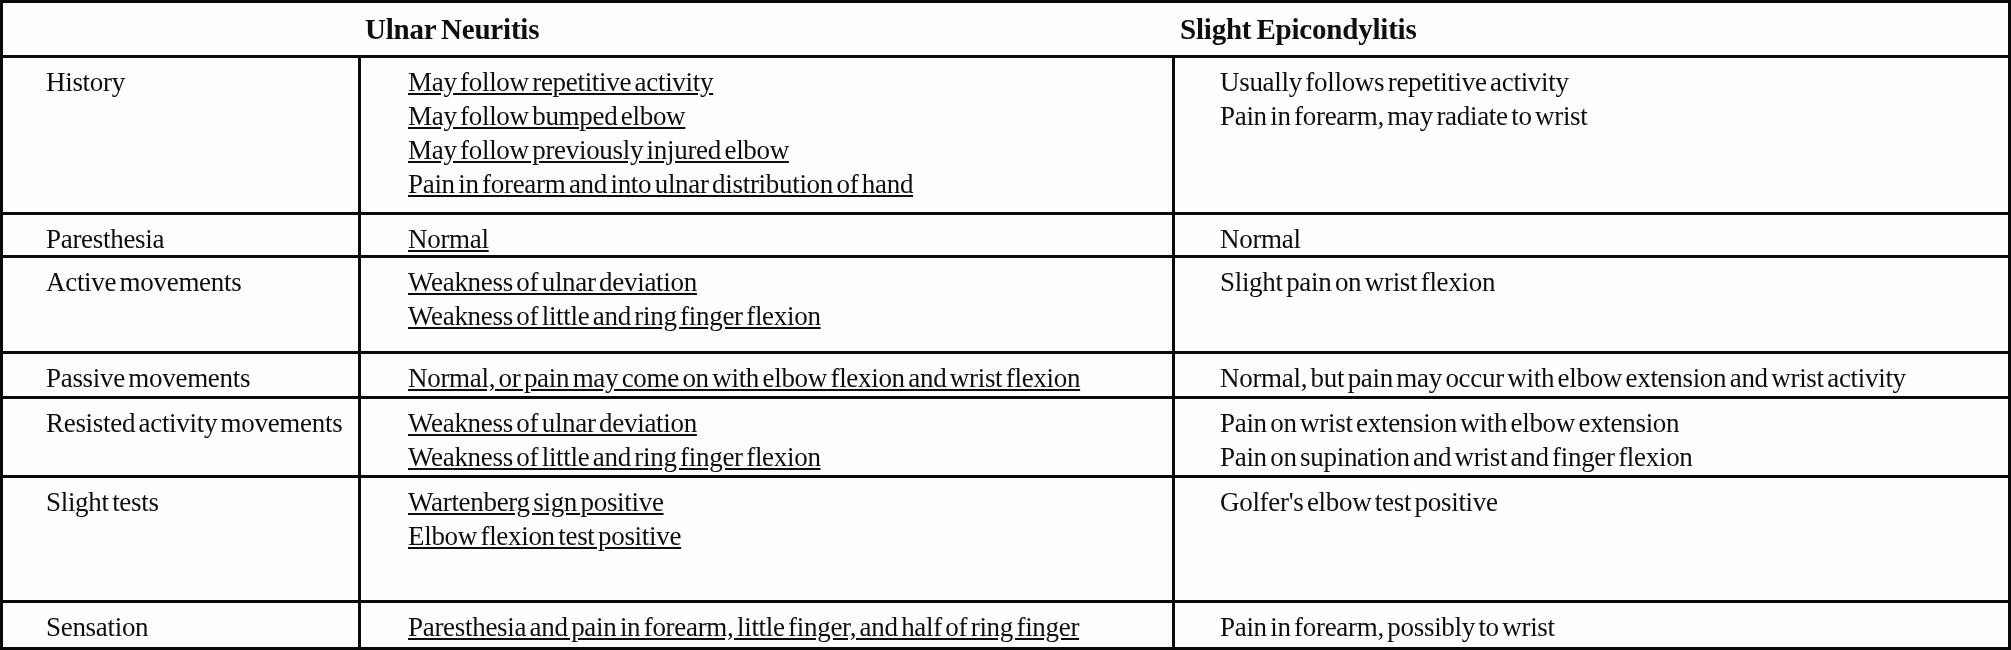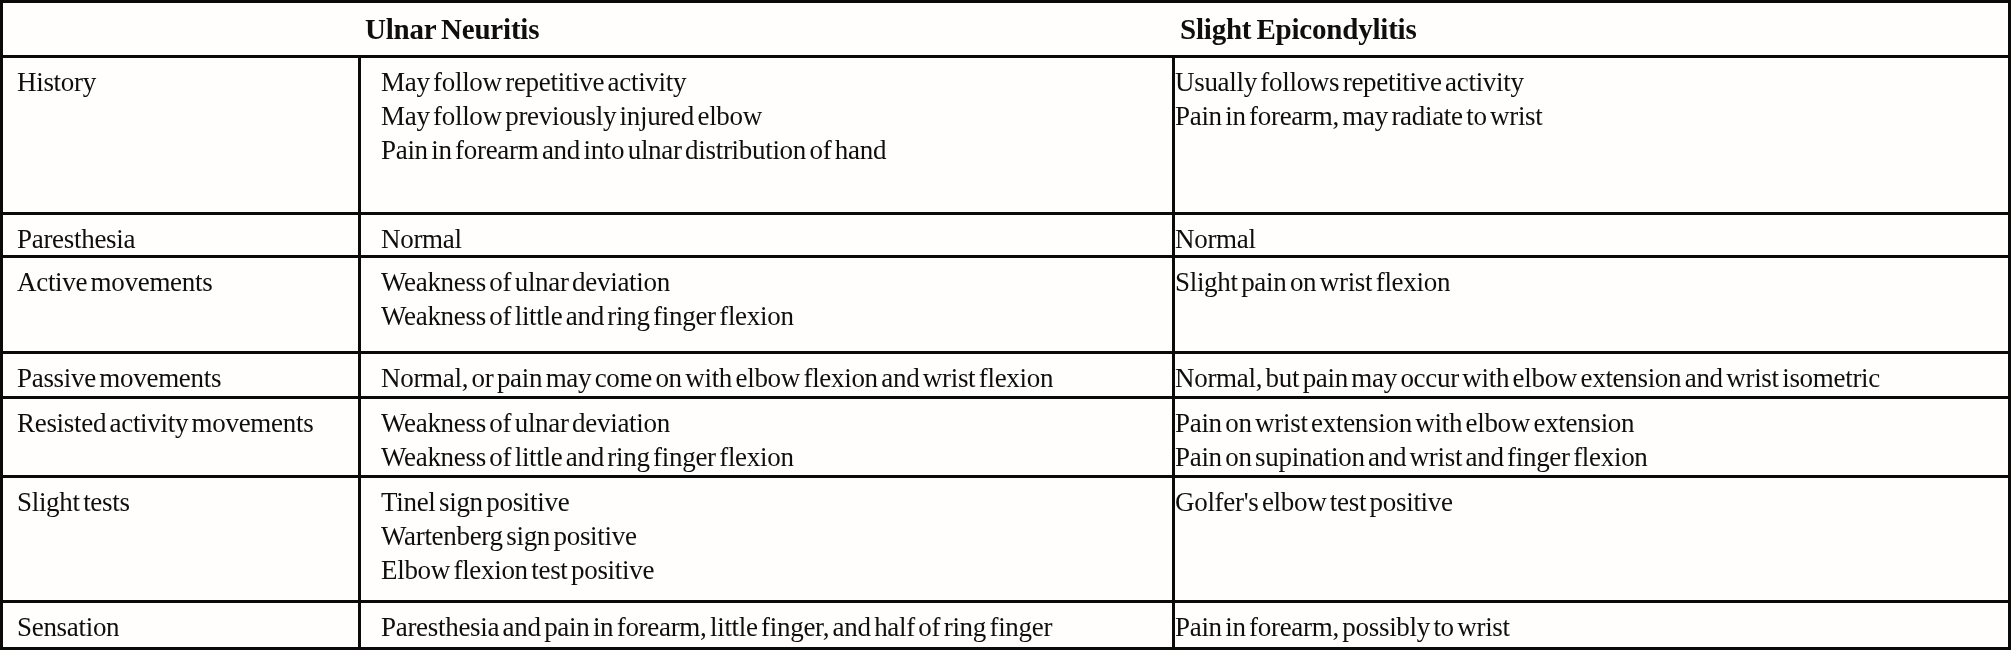--- a/index.html
+++ b/index.html
@@ -52,26 +52,29 @@
   .col-header.ulnar  { left: 362px; }
   .col-header.medial { left: 1177px; }
   .t-cell {
     padding-top: 7px;
     overflow: hidden;
   }
   .t-cell.label-cell {
     padding-left: 14px;
     border-right: 3px solid #0a0a0a;
     white-space: nowrap;
+    margin-left: 29px;
   }
   .t-cell.ulnar-cell {
-    padding-left: 20px;
+    padding-left: 47px;
     border-right: 3px solid #0a0a0a;
+    text-decoration: underline;
   }
   .t-cell.medial-cell {
+    padding-left: 45px;
   }
   .cell-line {
     line-height: 34px;
     white-space: nowrap;
   }
 </style>
 </head>
 <body>
 
 <div class="page">
@@ -81,20 +84,21 @@
       <span class="col-header ulnar">Ulnar Neuritis</span>
       <span class="col-header medial">Slight Epicondylitis</span>
     </div>
 
     <div class="t-row">
       <div class="t-cell label-cell">
         <div class="cell-line">History</div>
       </div>
       <div class="t-cell ulnar-cell">
         <div class="cell-line">May follow repetitive activity</div>
+        <div class="cell-line">May follow bumped elbow</div>
         <div class="cell-line">May follow previously injured elbow</div>
         <div class="cell-line">Pain in forearm and into ulnar distribution of hand</div>
       </div>
       <div class="t-cell medial-cell">
         <div class="cell-line">Usually follows repetitive activity</div>
         <div class="cell-line">Pain in forearm, may radiate to wrist</div>
       </div>
     </div>
 
     <div class="t-row">
@@ -123,21 +127,21 @@
     </div>
 
     <div class="t-row">
       <div class="t-cell label-cell">
         <div class="cell-line">Passive movements</div>
       </div>
       <div class="t-cell ulnar-cell">
         <div class="cell-line">Normal, or pain may come on with elbow flexion and wrist flexion</div>
       </div>
       <div class="t-cell medial-cell">
-        <div class="cell-line">Normal, but pain may occur with elbow extension and wrist isometric</div>
+        <div class="cell-line">Normal, but pain may occur with elbow extension and wrist activity</div>
       </div>
     </div>
 
     <div class="t-row">
       <div class="t-cell label-cell">
         <div class="cell-line">Resisted activity movements</div>
       </div>
       <div class="t-cell ulnar-cell">
         <div class="cell-line">Weakness of ulnar deviation</div>
         <div class="cell-line">Weakness of little and ring finger flexion</div>
@@ -146,21 +150,20 @@
         <div class="cell-line">Pain on wrist extension with elbow extension</div>
         <div class="cell-line">Pain on supination and wrist and finger flexion</div>
       </div>
     </div>
 
     <div class="t-row">
       <div class="t-cell label-cell">
         <div class="cell-line">Slight tests</div>
       </div>
       <div class="t-cell ulnar-cell">
-        <div class="cell-line">Tinel sign positive</div>
         <div class="cell-line">Wartenberg sign positive</div>
         <div class="cell-line">Elbow flexion test positive</div>
       </div>
       <div class="t-cell medial-cell">
         <div class="cell-line">Golfer's elbow test positive</div>
       </div>
     </div>
 
     <div class="t-row">
       <div class="t-cell label-cell">

